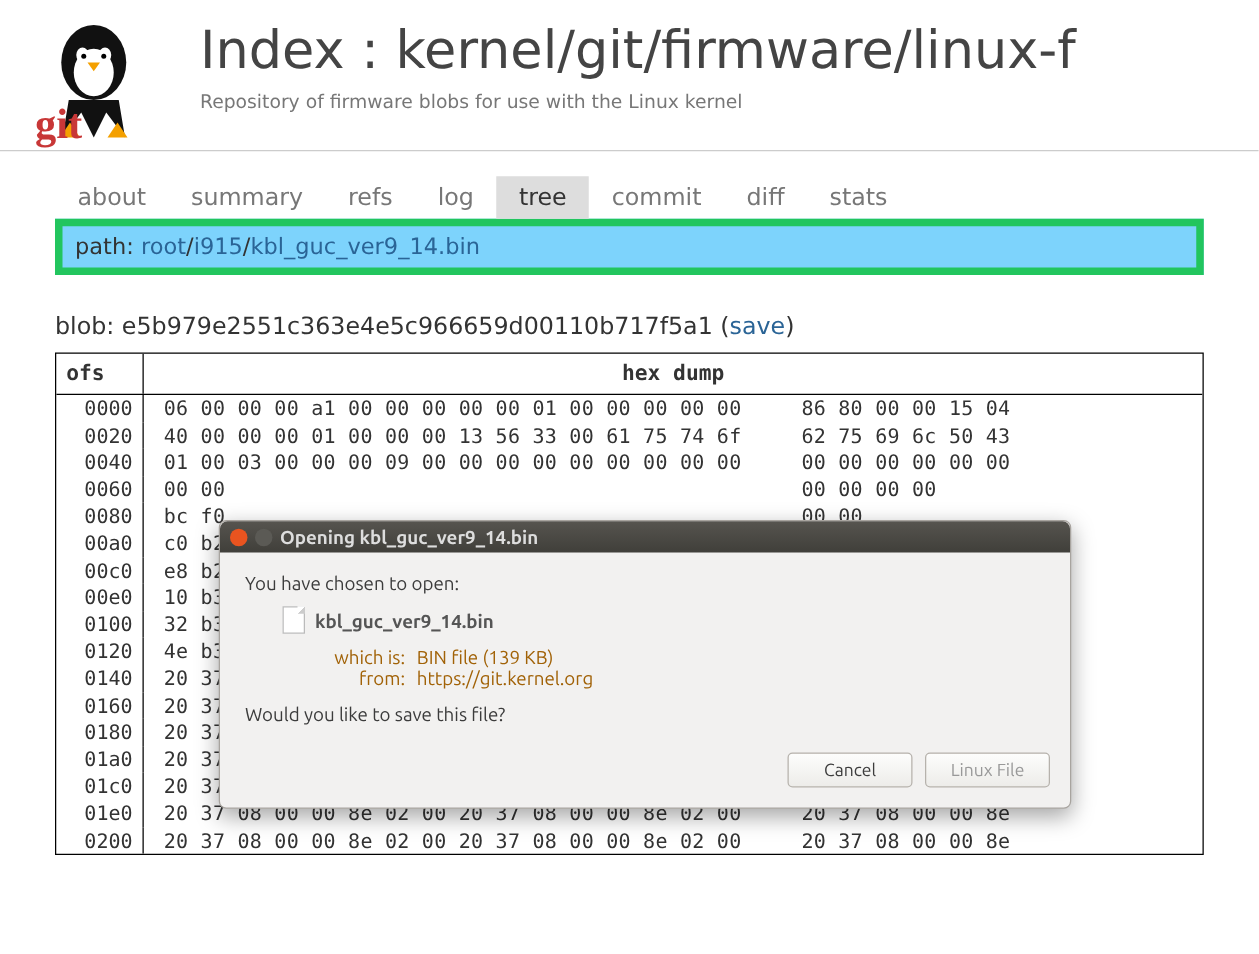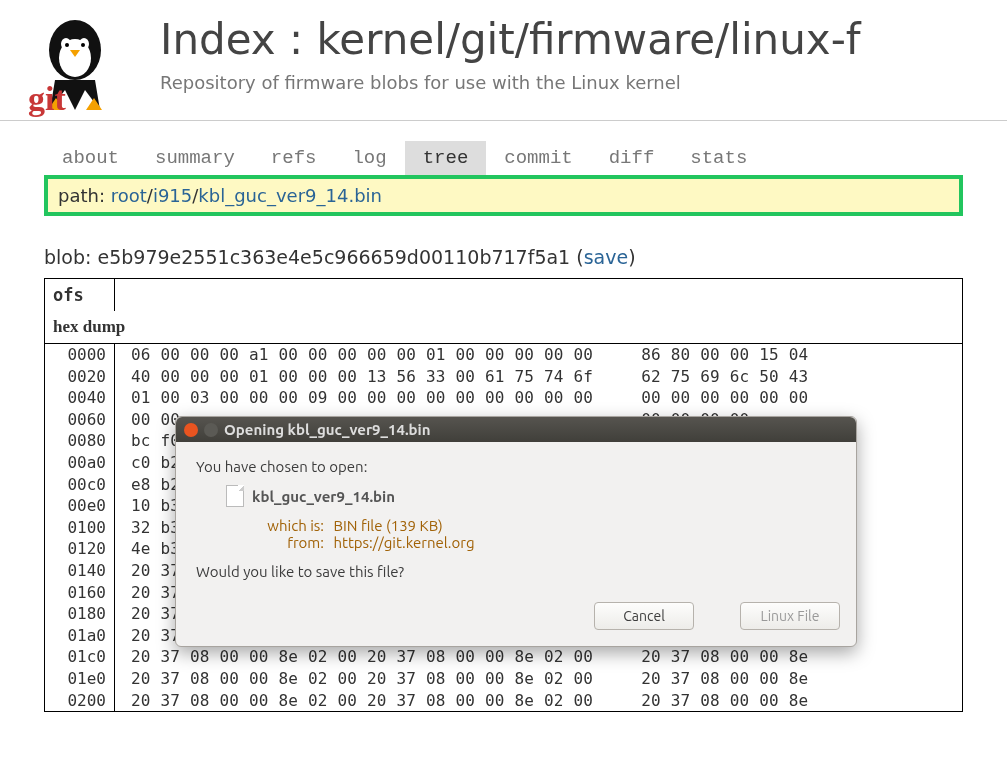--- a/index.html
+++ b/index.html
@@ -25,43 +25,42 @@
   }
   .header-text { padding-top: 5px; }
   .title {
     font-size: 42px;
     font-weight: 400;
     color: #444;
     margin: 0 0 8px 0;
     white-space: nowrap;
   }
   .subtitle {
-    font-size: 18px;
+    font-size: 15px;
     color: #777;
     margin: 0 0 15px 0;
   }
   .tabs {
     display: flex;
     gap: 0;
     padding: 20px 0 0 44px;
     font-size: 19px;
     color: #777;
-    font-family: Liberation Mono, monospace;
   }
   .tab {
     padding: 6px 18px 6px 18px;
     cursor: pointer;
   }
   .tab.active {
     background: #ddd;
     color: #333;
   }
   .path-bar {
-    background: #fef9c3;
-    border: 4px solid #22c55e;
+    background: #7dd3fc;
+    border: 6px solid #22c55e;
     margin: 0 44px;
     padding: 6px 10px;
     font-size: 18px;
   }
   .path-bar a { color: #2a6496; text-decoration: none; }
   .blob-line {
     margin: 30px 44px 10px 44px;
     font-size: 19px;
     color: #333;
   }
@@ -69,33 +68,32 @@
   .hex-wrap {
     margin: 0 44px;
     border: 1px solid #000;
     overflow: hidden;
   }
   .hex-header {
     display: flex;
     border-bottom: 1px solid #000;
     font-family: "DejaVu Sans Mono", "Liberation Mono", monospace;
     font-size: 17px;
-    flex-direction: column;
   }
   .hex-header .h-ofs {
     width: 70px;
     padding: 6px 8px;
     font-weight: bold;
     border-right: 1px solid #000;
   }
   .hex-header .h-dump {
     flex: 1;
     padding: 6px 8px;
     font-weight: bold;
-    font-family: Liberation Serif, serif;
+    text-align: center;
   }
   .hex-rows {
     font-family: "DejaVu Sans Mono", "Liberation Mono", monospace;
     font-size: 16px;
     line-height: 1.35;
     white-space: pre;
   }
   .hex-row { display: flex; }
   .hex-row .c-ofs {
     width: 70px;
@@ -184,21 +182,20 @@
   }
   .btn {
     min-width: 100px;
     padding: 5px 18px;
     border: 1px solid #b6b2ac;
     border-radius: 4px;
     background: linear-gradient(#fdfdfc, #edece9);
     color: #3c3c3c;
     font-size: 14px;
     text-align: center;
-    margin-left: 36px;
   }
   .btn.disabled { color: #999; }
 </style>
 </head>
 <body>
 
 <div class="header">
   <div class="logo">
     <svg viewBox="0 0 110 110">
       <ellipse cx="55" cy="40" rx="26" ry="30" fill="#111"></ellipse>

